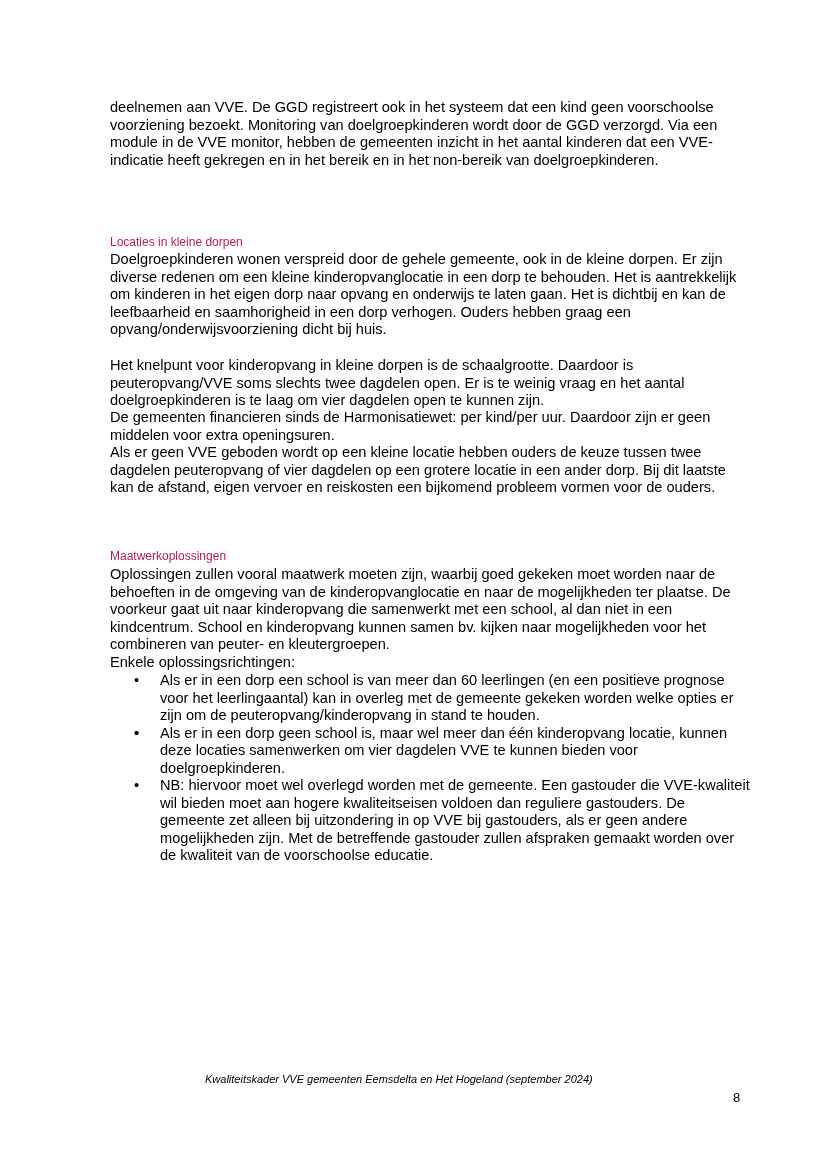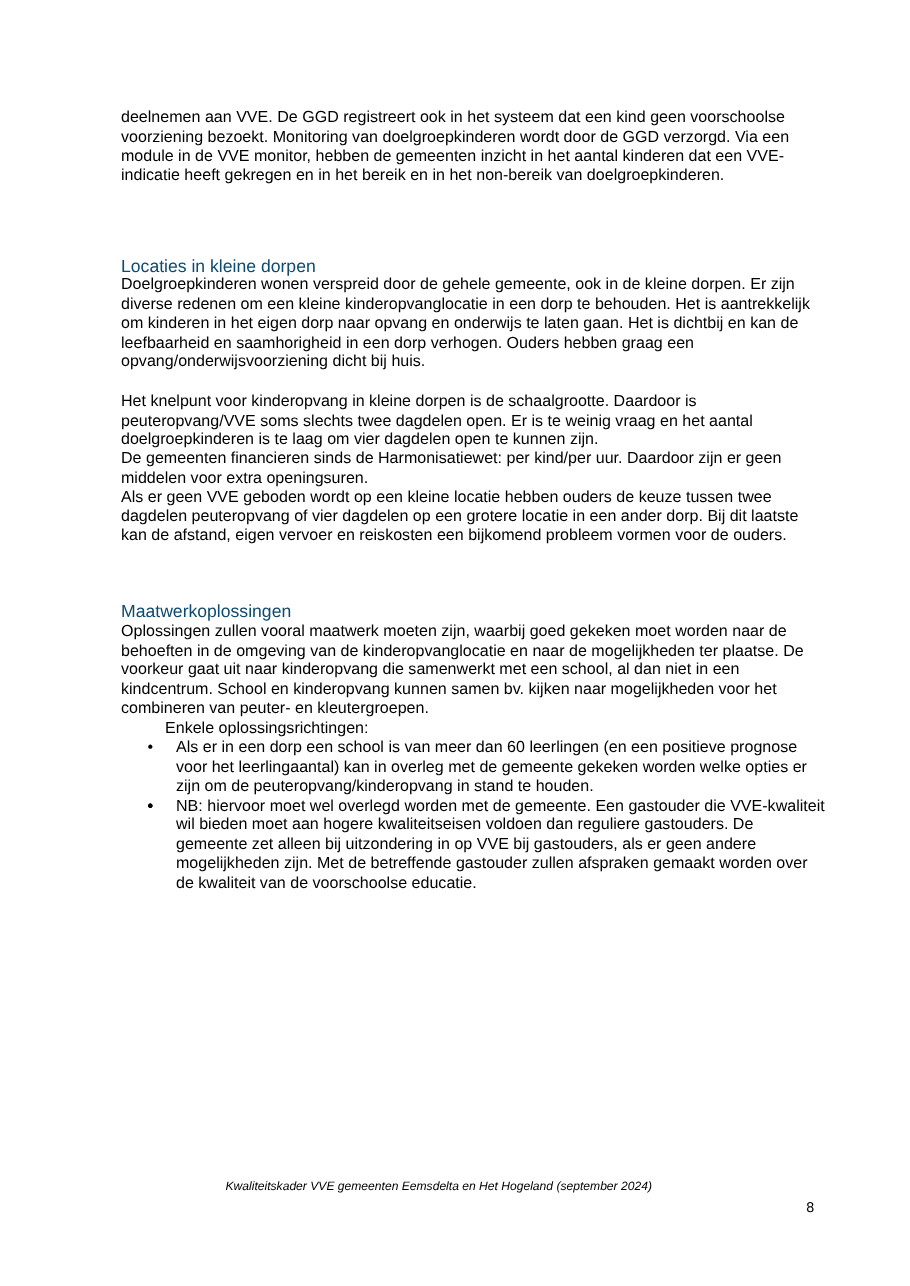--- a/index.html
+++ b/index.html
@@ -1,20 +1,20 @@
 <!DOCTYPE html>
 <html><head>
   <meta charset="utf-8">
   <style>
     html, body { margin: 0; padding: 0; background: #ffffff; }
     body { width: 827px; height: 1169px; position: relative; overflow: hidden;
       font-family: "Liberation Sans", sans-serif; color: #000; }
     .page { position: absolute; left: 12px; top: 0; width: 827px; height: 1169px; }
     .para { position: absolute; left: 98px; width: 640px; font-size: 14.6px; line-height: 17.5px; margin: 0; }
-    .heading { position: absolute; left: 98px; color: #0c4a6e; font-size: 16px; line-height: 17.5px; margin: 0; font-weight: normal; text-align: right; }
+    .heading { position: absolute; left: 98px; color: #be185d; font-size: 12px; line-height: 17.5px; margin: 0; font-weight: normal; text-align: right; }
     .list { position: absolute; left: 98px; width: 640px; margin: 0; padding: 0; list-style: none; font-size: 14.6px; line-height: 17.5px; }
     .list li { position: relative; padding-left: 50px; margin: 0; }
     .list li .bullet { position: absolute; left: 24px; top: 0; }
     .footer { position: absolute; left: 193px; top: 1073px; font-style: italic; font-size: 11px; }
     .pagenum { position: absolute; left: 721px; top: 1090px; font-size: 13px; }
     p.sub { margin: 0; }
   </style>
 </head>
 <body>
 
@@ -24,32 +24,33 @@
 
   <h3 class="heading" style="top:234px;">Locaties in kleine dorpen</h3>
   <p class="para" style="top:251px;">Doelgroepkinderen wonen verspreid door de gehele gemeente, ook in de kleine dorpen. Er zijn diverse redenen om een kleine kinderopvanglocatie in een dorp te behouden. Het is aantrekkelijk om kinderen in het eigen dorp naar opvang en onderwijs te laten gaan. Het is dichtbij en kan de leefbaarheid en saamhorigheid in een dorp verhogen. Ouders hebben graag een opvang/onderwijsvoorziening dicht bij huis.</p>
 
   <p class="para" style="top:409px;">De gemeenten financieren sinds de Harmonisatiewet: per kind/per uur. Daardoor zijn er geen middelen voor extra openingsuren.</p>
   <p class="para" style="top:357px;">Het knelpunt voor kinderopvang in kleine dorpen is de schaalgrootte. Daardoor is peuteropvang/VVE soms slechts twee dagdelen open. Er is te weinig vraag en het aantal doelgroepkinderen is te laag om vier dagdelen open te kunnen zijn.</p>
   <p class="para" style="top:444px;">Als er geen VVE geboden wordt op een kleine locatie hebben ouders de keuze tussen twee dagdelen peuteropvang of vier dagdelen op een grotere locatie in een ander dorp. Bij dit laatste kan de afstand, eigen vervoer en reiskosten een bijkomend probleem vormen voor de ouders.</p>
 
   <h3 class="heading" style="top:548px;">Maatwerkoplossingen</h3>
   <p class="para" style="top:566px;">Oplossingen zullen vooral maatwerk moeten zijn, waarbij goed gekeken moet worden naar de behoeften in de omgeving van de kinderopvanglocatie en naar de mogelijkheden ter plaatse. De voorkeur gaat uit naar kinderopvang die samenwerkt met een school, al dan niet in een kindcentrum. School en kinderopvang kunnen samen bv. kijken naar mogelijkheden voor het combineren van peuter- en kleutergroepen.</p>
-  <p class="para" style="top:654px;margin-left:40px;">Enkele oplossingsrichtingen:</p>
+  <p class="para" style="top:654px;">Enkele oplossingsrichtingen:</p>
 
   <ul class="list" style="top:672px;">
     <li>
       <span class="bullet">•</span>
       <span>Als er in een dorp een school is van meer dan 60 leerlingen (en een positieve prognose voor het leerlingaantal) kan in overleg met de gemeente gekeken worden welke opties er zijn om de peuteropvang/kinderopvang in stand te houden.</span>
     </li>
     <li>
       <span class="bullet">•</span>
     </li>
     <li>
       <span class="bullet">•</span>
+      <span>Als er in een dorp geen school is, maar wel meer dan één kinderopvang locatie, kunnen deze locaties samenwerken om vier dagdelen VVE te kunnen bieden voor doelgroepkinderen.</span>
     </li>
     <li>
       <span class="bullet">•</span>
       <p class="sub">NB: hiervoor moet wel overlegd worden met de gemeente. Een gastouder die VVE-kwaliteit wil bieden moet aan hogere kwaliteitseisen voldoen dan reguliere gastouders. De gemeente zet alleen bij uitzondering in op VVE bij gastouders, als er geen andere mogelijkheden zijn. Met de betreffende gastouder zullen afspraken gemaakt worden over de kwaliteit van de voorschoolse educatie.</p>
     </li>
   </ul>
 
   <div class="footer">Kwaliteitskader VVE gemeenten Eemsdelta en Het Hogeland (september 2024)</div>
   <div class="pagenum">8</div>
 </div>

